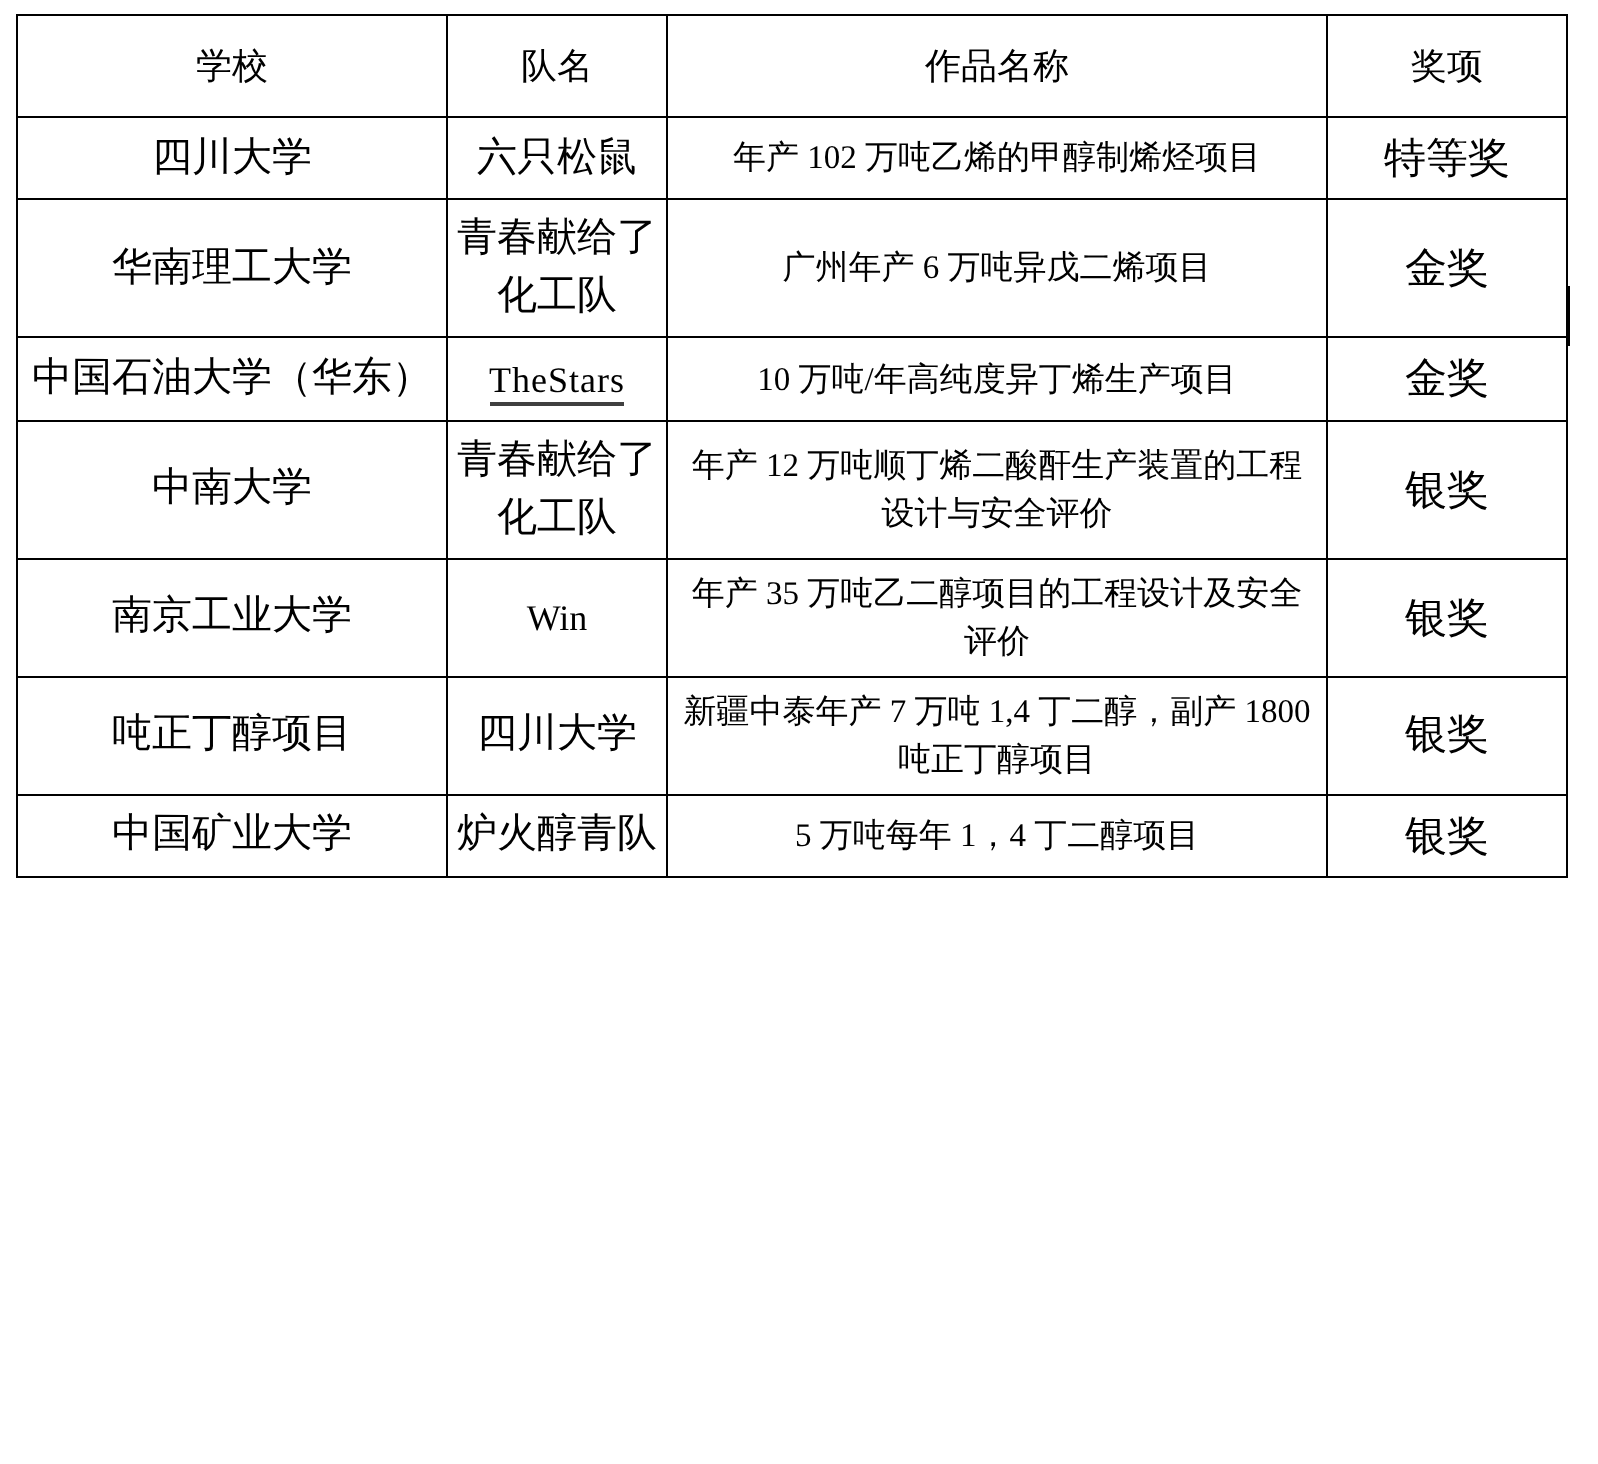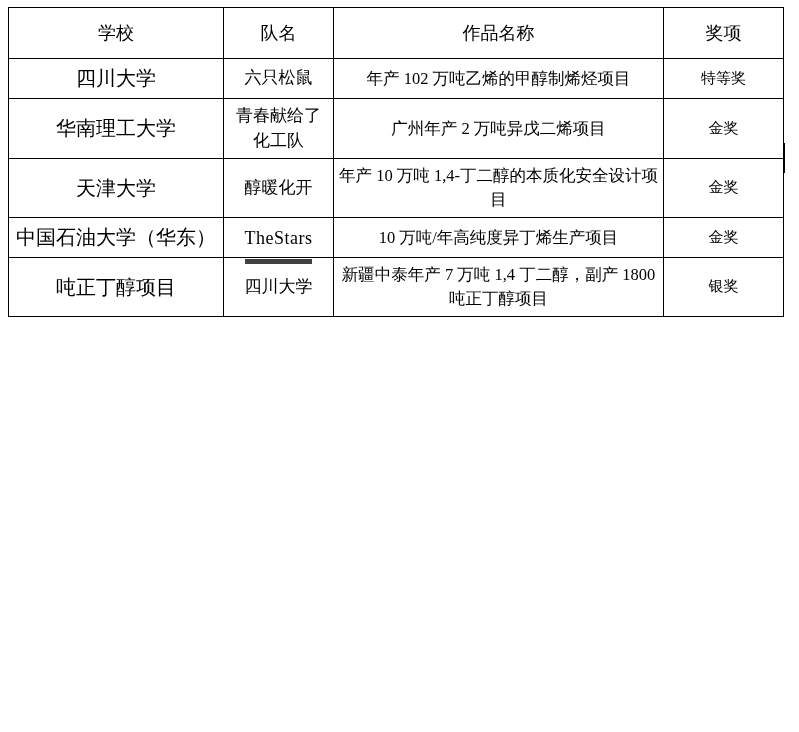--- a/index.html
+++ b/index.html
@@ -42,32 +42,32 @@
 
   thead td {
     font-weight: bold;
     font-size: 18px;
     height: 40px;
   }
   tbody td {
     font-size: 17px;
   }
   td.school { font-size: 20px; }
-  td.team   { font-size: 17px; }
+  td.team   { font-size: 20px; }
   td.work   { font-size: 16.5px; }
-  td.award  { font-size: 15px; }
+  td.award  { font-size: 21px; }
 
   td.latin {
     font-family: "Liberation Serif", "DejaVu Serif", serif;
     font-size: 18px;
     letter-spacing: 0.5px;
   }
   td.latin .ul {
-    border-bottom: 5px solid #404040;
-    padding-bottom: 11px;
+    border-bottom: 2px solid #404040;
+    padding-bottom: 1px;
   }
   td.bold-latin {
     font-weight: bold;
     font-size: 18px;
   }
 
   
   .margin-mark {
     position: absolute;
     right: 10px;
@@ -100,39 +100,51 @@
     <tbody>
       <tr>
         <td class="school">四川大学</td>
         <td class="team">六只松鼠</td>
         <td class="work">年产 102 万吨乙烯的甲醇制烯烃项目</td>
         <td class="award">特等奖</td>
       </tr>
       <tr>
         <td class="school">华南理工大学</td>
         <td class="team">青春献给了化工队</td>
-        <td class="work">广州年产 2 万吨异戊二烯项目</td>
-        <td class="award">金奖</td>
-      </tr>
-      <tr>
-        <td class="school">天津大学</td>
-        <td class="team">醇暖化开</td>
-        <td class="work">年产 10 万吨 1,4-丁二醇的本质化安全设计项目</td>
+        <td class="work">广州年产 6 万吨异戊二烯项目</td>
         <td class="award">金奖</td>
       </tr>
       <tr>
         <td class="school">中国石油大学（华东）</td>
         <td class="latin"><span class="ul">TheStars</span></td>
         <td class="work">10 万吨/年高纯度异丁烯生产项目</td>
         <td class="award">金奖</td>
       </tr>
       <tr>
+        <td class="school">中南大学</td>
+        <td class="team">青春献给了化工队</td>
+        <td class="work">年产 12 万吨顺丁烯二酸酐生产装置的工程设计与安全评价</td>
+        <td class="award">银奖</td>
+      </tr>
+      <tr>
+        <td class="school">南京工业大学</td>
+        <td class="bold-latin">Win</td>
+        <td class="work">年产 35 万吨乙二醇项目的工程设计及安全评价</td>
+        <td class="award">银奖</td>
+      </tr>
+      <tr>
         <td class="school">吨正丁醇项目</td>
         <td class="team">四川大学</td>
         <td class="work">新疆中泰年产 7 万吨 1,4 丁二醇，副产 1800 吨正丁醇项目</td>
+        <td class="award">银奖</td>
+      </tr>
+      <tr>
+        <td class="school">中国矿业大学</td>
+        <td class="team">炉火醇青队</td>
+        <td class="work">5 万吨每年 1，4 丁二醇项目</td>
         <td class="award">银奖</td>
       </tr>
     </tbody>
   </table>
 
   <div class="margin-mark"></div>
 
 </div>
 
 </body></html>

